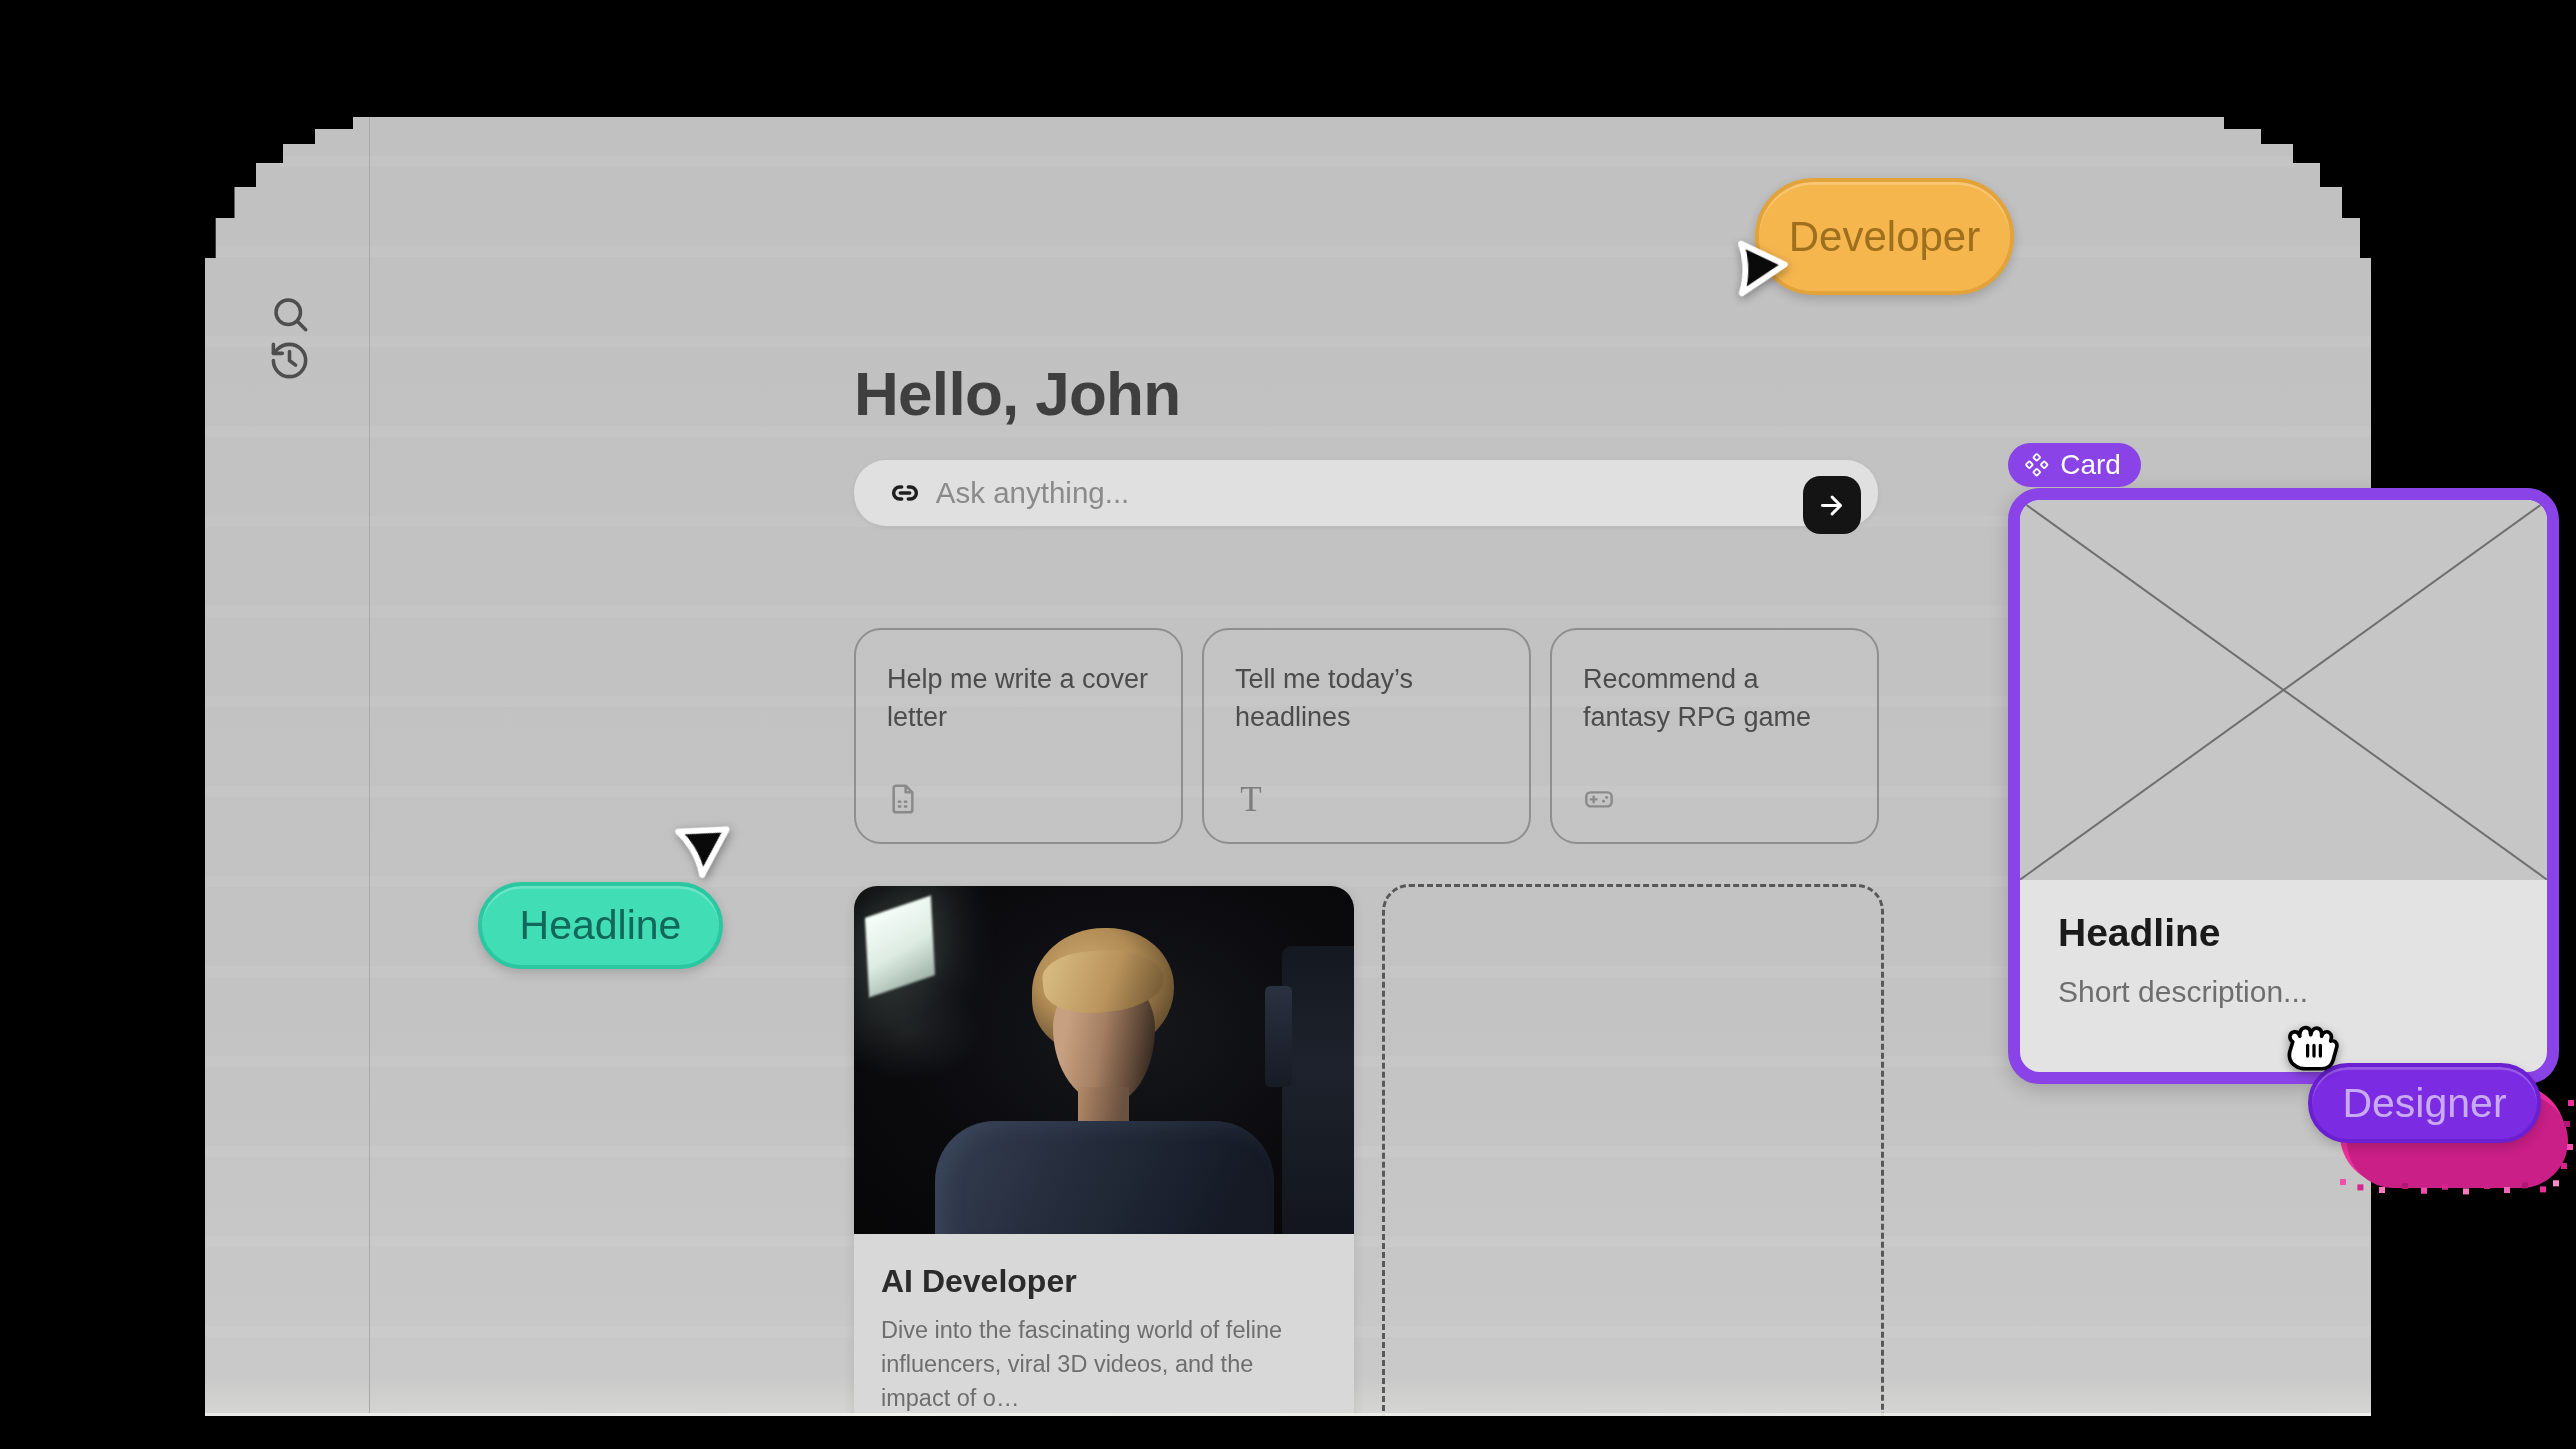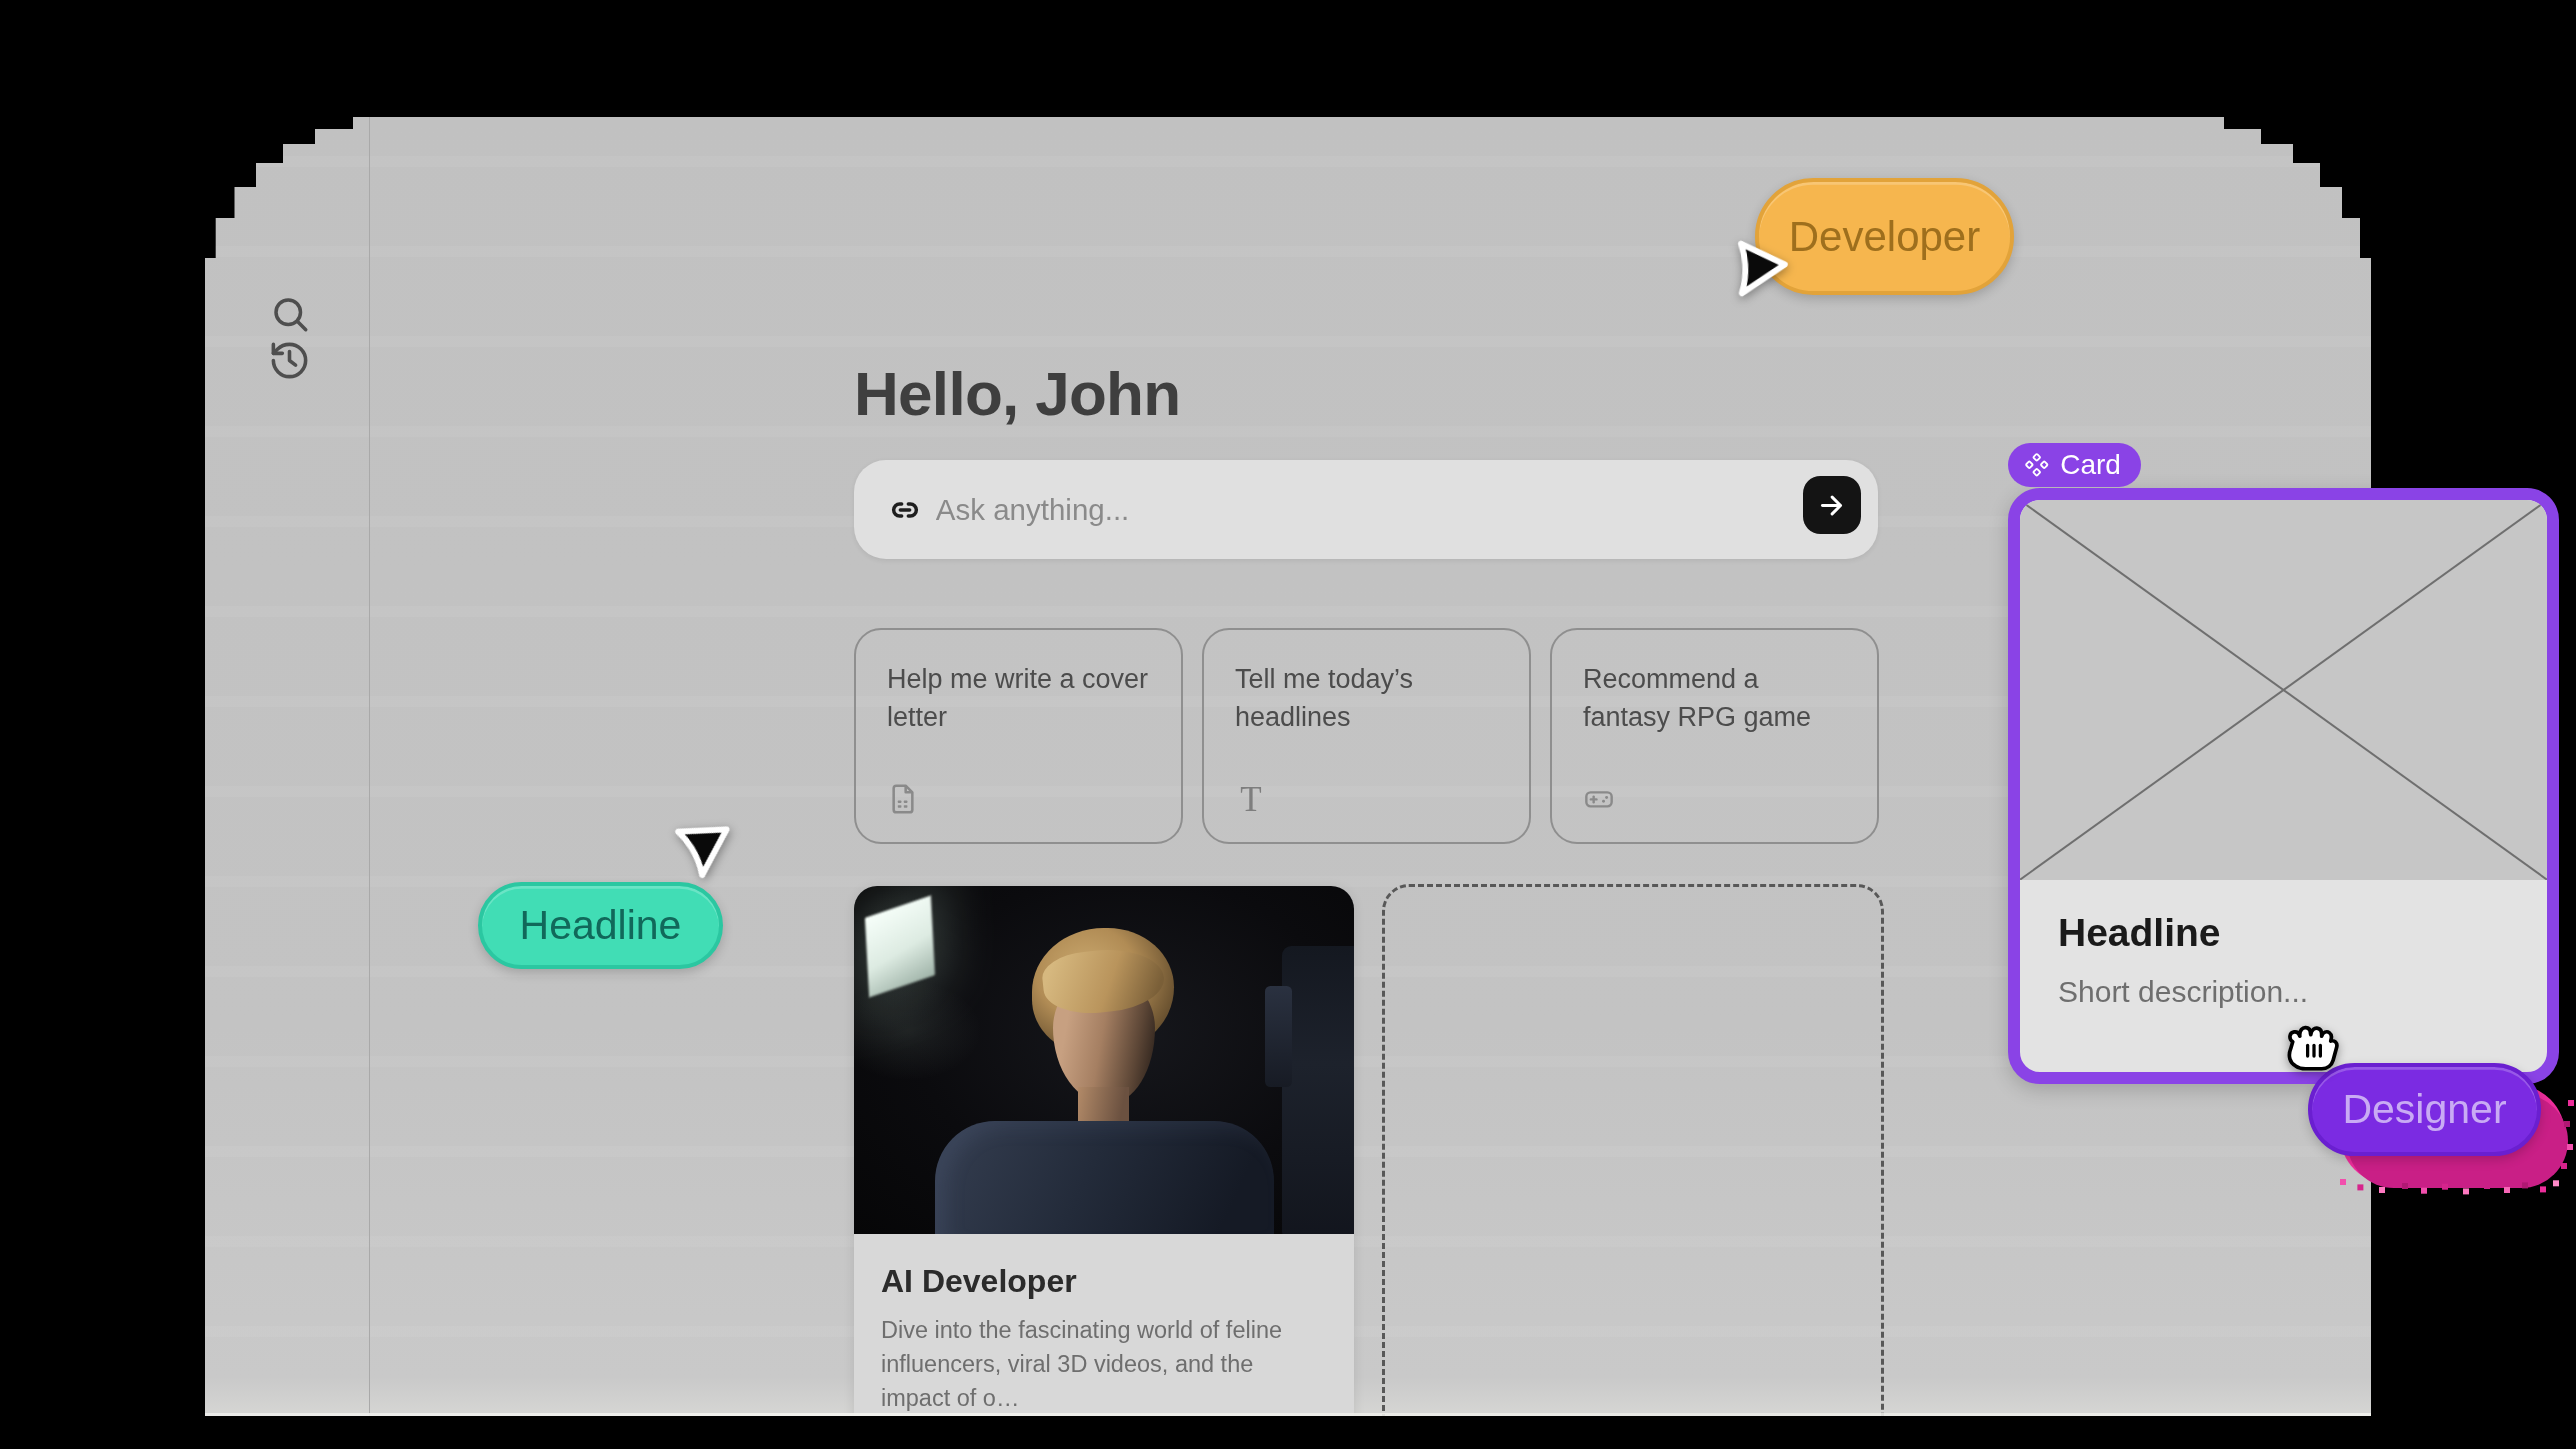--- a/index.html
+++ b/index.html
@@ -48,21 +48,21 @@
   .icon-btn{position:absolute;display:flex;align-items:center;justify-content:center;}
   .icon-btn svg{width:100%;height:100%;}
 
   .greeting{
     position:absolute;left:649px;top:241px;
     font-size:62px;font-weight:700;color:#3F3F3F;letter-spacing:-0.7px;
   }
 
   
   .ask-bar{
-    position:absolute;left:649px;top:343px;width:1024px;height:99px;
+    position:absolute;left:649px;top:343px;width:1024px;height:66px;
     background:#E0E0E0;border-radius:32px;
     box-shadow:0 1.3px 5.4px rgba(0,0,0,0.07);
     display:flex;align-items:center;
   }
   .ask-link-icon{width:32px;height:32px;margin-left:35px;flex:0 0 auto;}
   .ask-input{
     flex:1;height:100%;margin-left:14.8px;background:transparent;border:none;outline:none;
     font-family:"Liberation Sans",sans-serif;font-size:29.5px;color:#3a3a3a;
   }
   .ask-input::placeholder{color:#8A8A8A;opacity:1;}
@@ -158,21 +158,21 @@
   .pill{
     position:absolute;display:flex;align-items:center;justify-content:center;
     border-radius:670px;box-shadow:0 4px 10.7px rgba(0,0,0,0.18), inset 0 2.7px 0 rgba(255,255,255,0.22);
   }
   .pill-developer{left:1755px;top:178px;width:259px;height:117px;
     background:var(--developer-bg);border:4px solid var(--developer-border);
     color:var(--developer-text);font-size:42px;z-index:22;}
   .pill-customer{left:478px;top:882px;width:245px;height:87px;
     background:var(--customer-bg);border:4px solid var(--customer-border);
     color:var(--customer-text);font-size:41px;z-index:22;}
-  .pill-designer{left:2308px;top:1063px;width:233px;height:93px;
+  .pill-designer{left:2308px;top:1063px;width:233px;height:80px;
     background:var(--designer-bg);border:4px solid var(--designer-border);
     color:var(--designer-text);font-size:41px;z-index:26;}
 
   
   .glitch-blob{position:absolute;left:2340px;top:1085px;width:225px;height:99px;
     border-radius:50px;background:var(--glitch-pink);z-index:24;}
   .glitch-blob::before{content:"";position:absolute;left:6.7px;top:9.4px;width:221px;height:94px;
     border-radius:47px;background:#C91F86;z-index:-1;}
   .glitch-noise{position:absolute;left:0;top:94px;width:6px;height:6px;background:#F24FAD;
     box-shadow:

